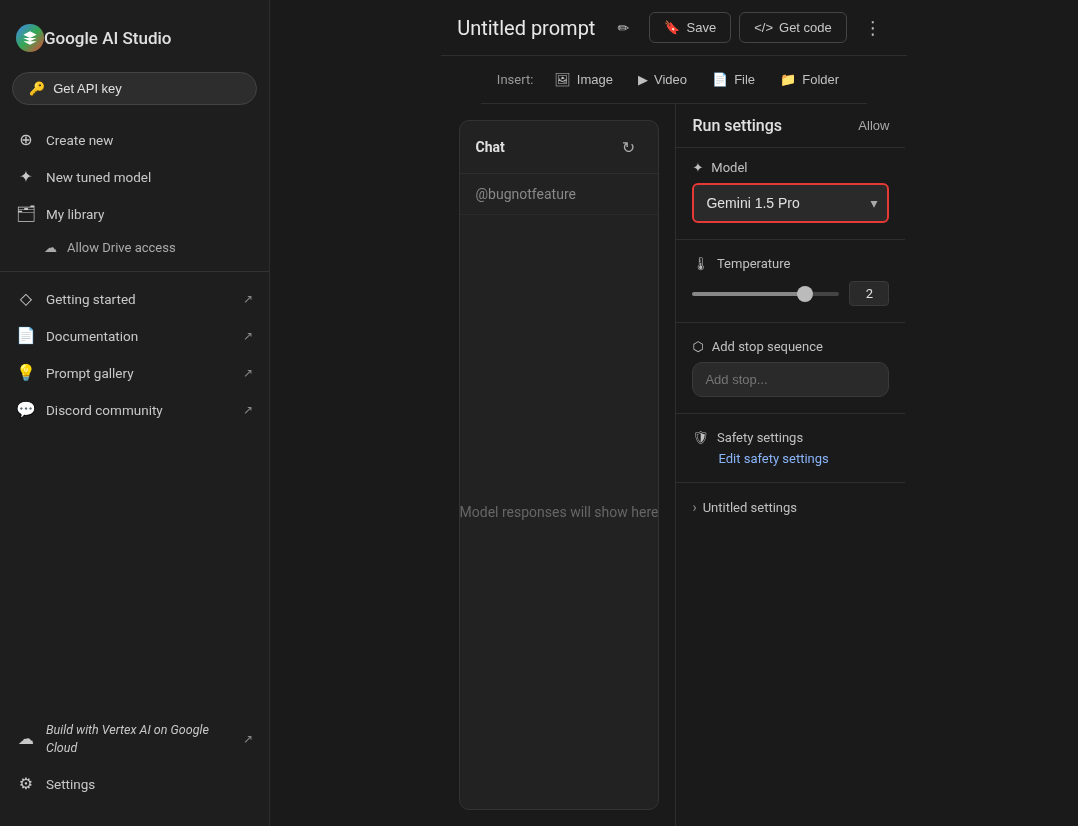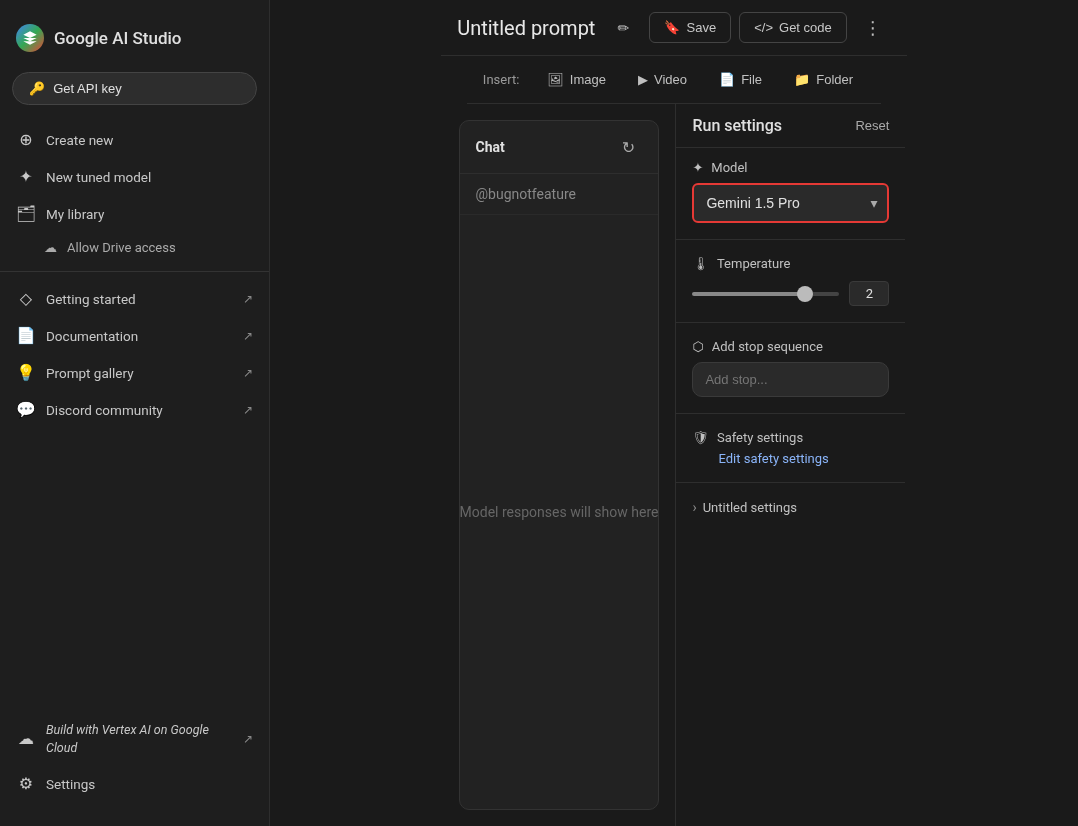--- a/index.html
+++ b/index.html
@@ -24,21 +24,20 @@
       border-right: 1px solid #2e2e2e;
       padding: 16px 0;
     }
     .sidebar-logo {
       padding: 8px 16px 20px 16px;
       font-size: 17px;
       font-weight: 500;
       color: #e0e0e0;
       display: flex;
       align-items: center;
-      gap: 10px;
     }
     .sidebar-logo-icon {
       width: 28px;
       height: 28px;
       background: linear-gradient(135deg, #4285f4 0%, #34a853 50%, #ea4335 100%);
       border-radius: 50%;
       display: flex;
       align-items: center;
       justify-content: center;
       flex-shrink: 0;
@@ -156,21 +155,21 @@
       justify-content: center;
     }
 
     
     .insert-bar {
       display: flex;
       align-items: center;
       padding: 0 16px;
       height: 48px;
       border-bottom: 1px solid #2e2e2e;
-      gap: 8px;
+      gap: 1px;
     }
     .insert-label {
       font-size: 13px;
       color: #999;
       margin-right: 8px;
     }
     .insert-btn {
       display: flex;
       align-items: center;
       gap: 6px;
@@ -587,21 +586,21 @@
         </div>
         <div class="chat-body">
           <span class="chat-placeholder-text">Model responses will show here</span>
         </div>
       </div>
     </div>
 
     <div class="run-settings">
       <div class="run-settings-header">
         <span class="run-settings-title">Run settings</span>
-        <button class="reset-btn">Reset</button>
+        <button class="reset-btn">Allow</button>
       </div>
 
       <div class="settings-section">
         <div class="settings-label">
           <span>✦</span>
           <span>Model</span>
         </div>
         <div class="model-select-wrapper">
           <select class="model-select">
             <option>Gemini 1.5 Pro</option>

